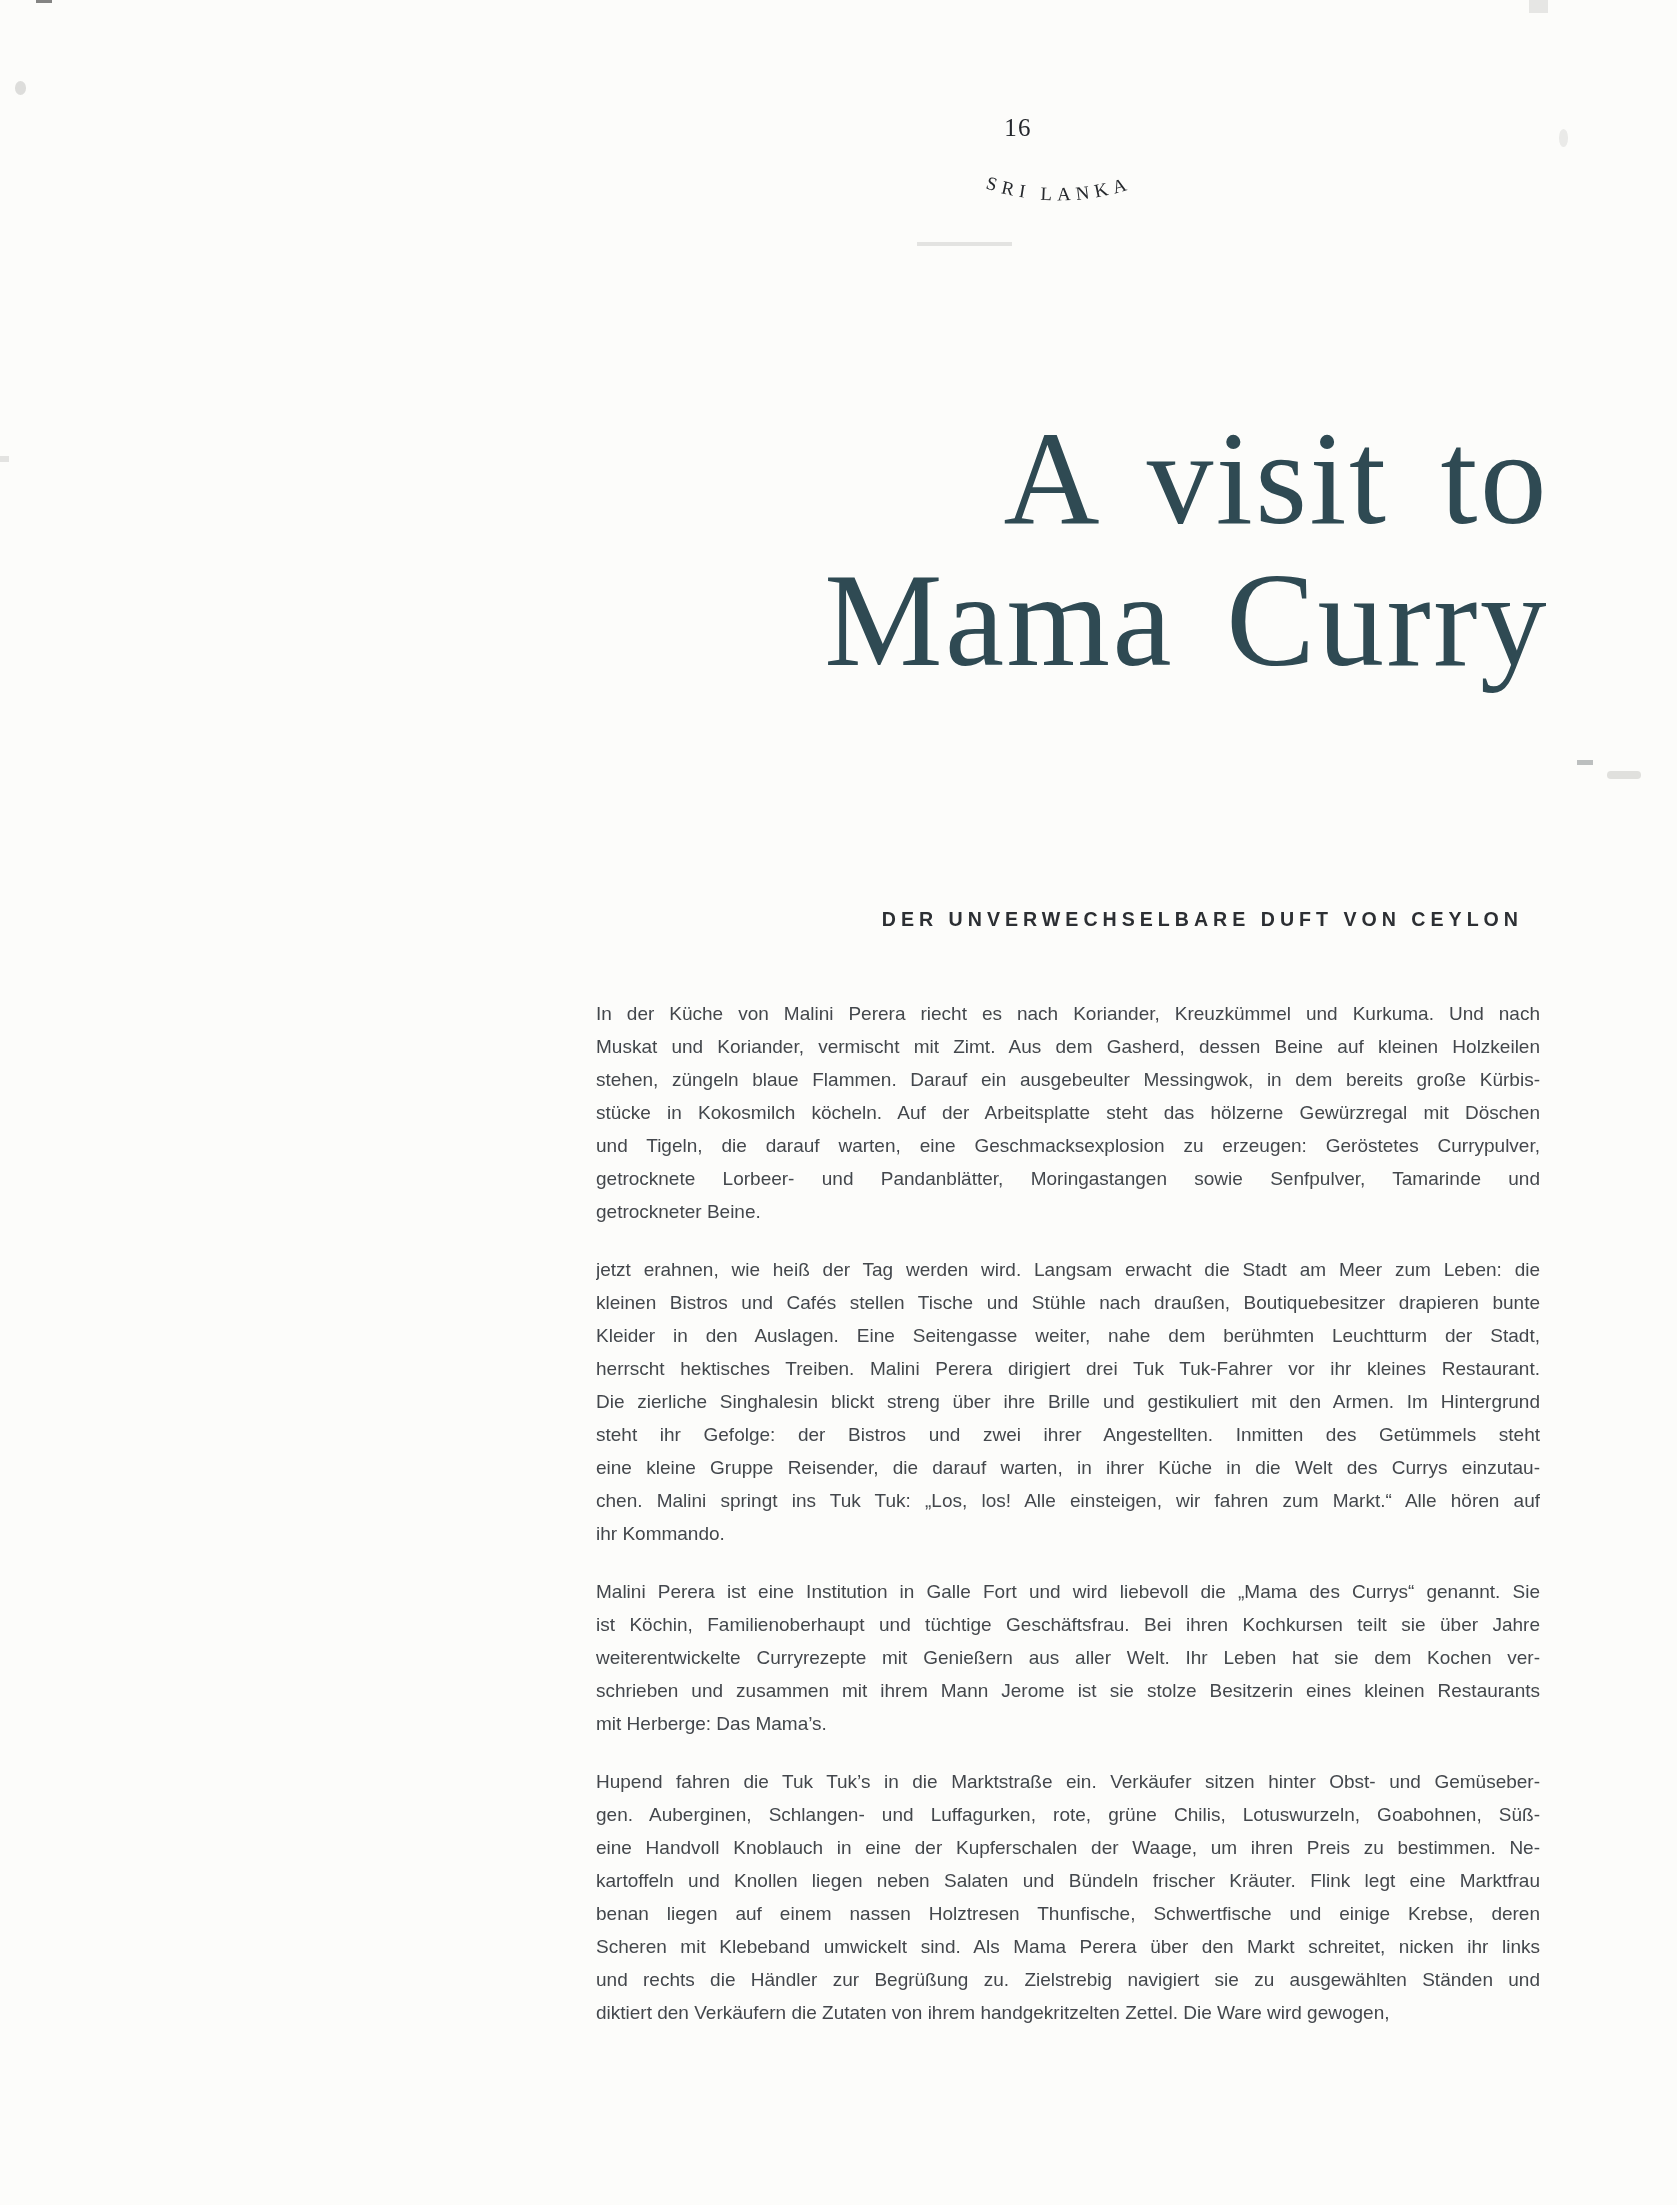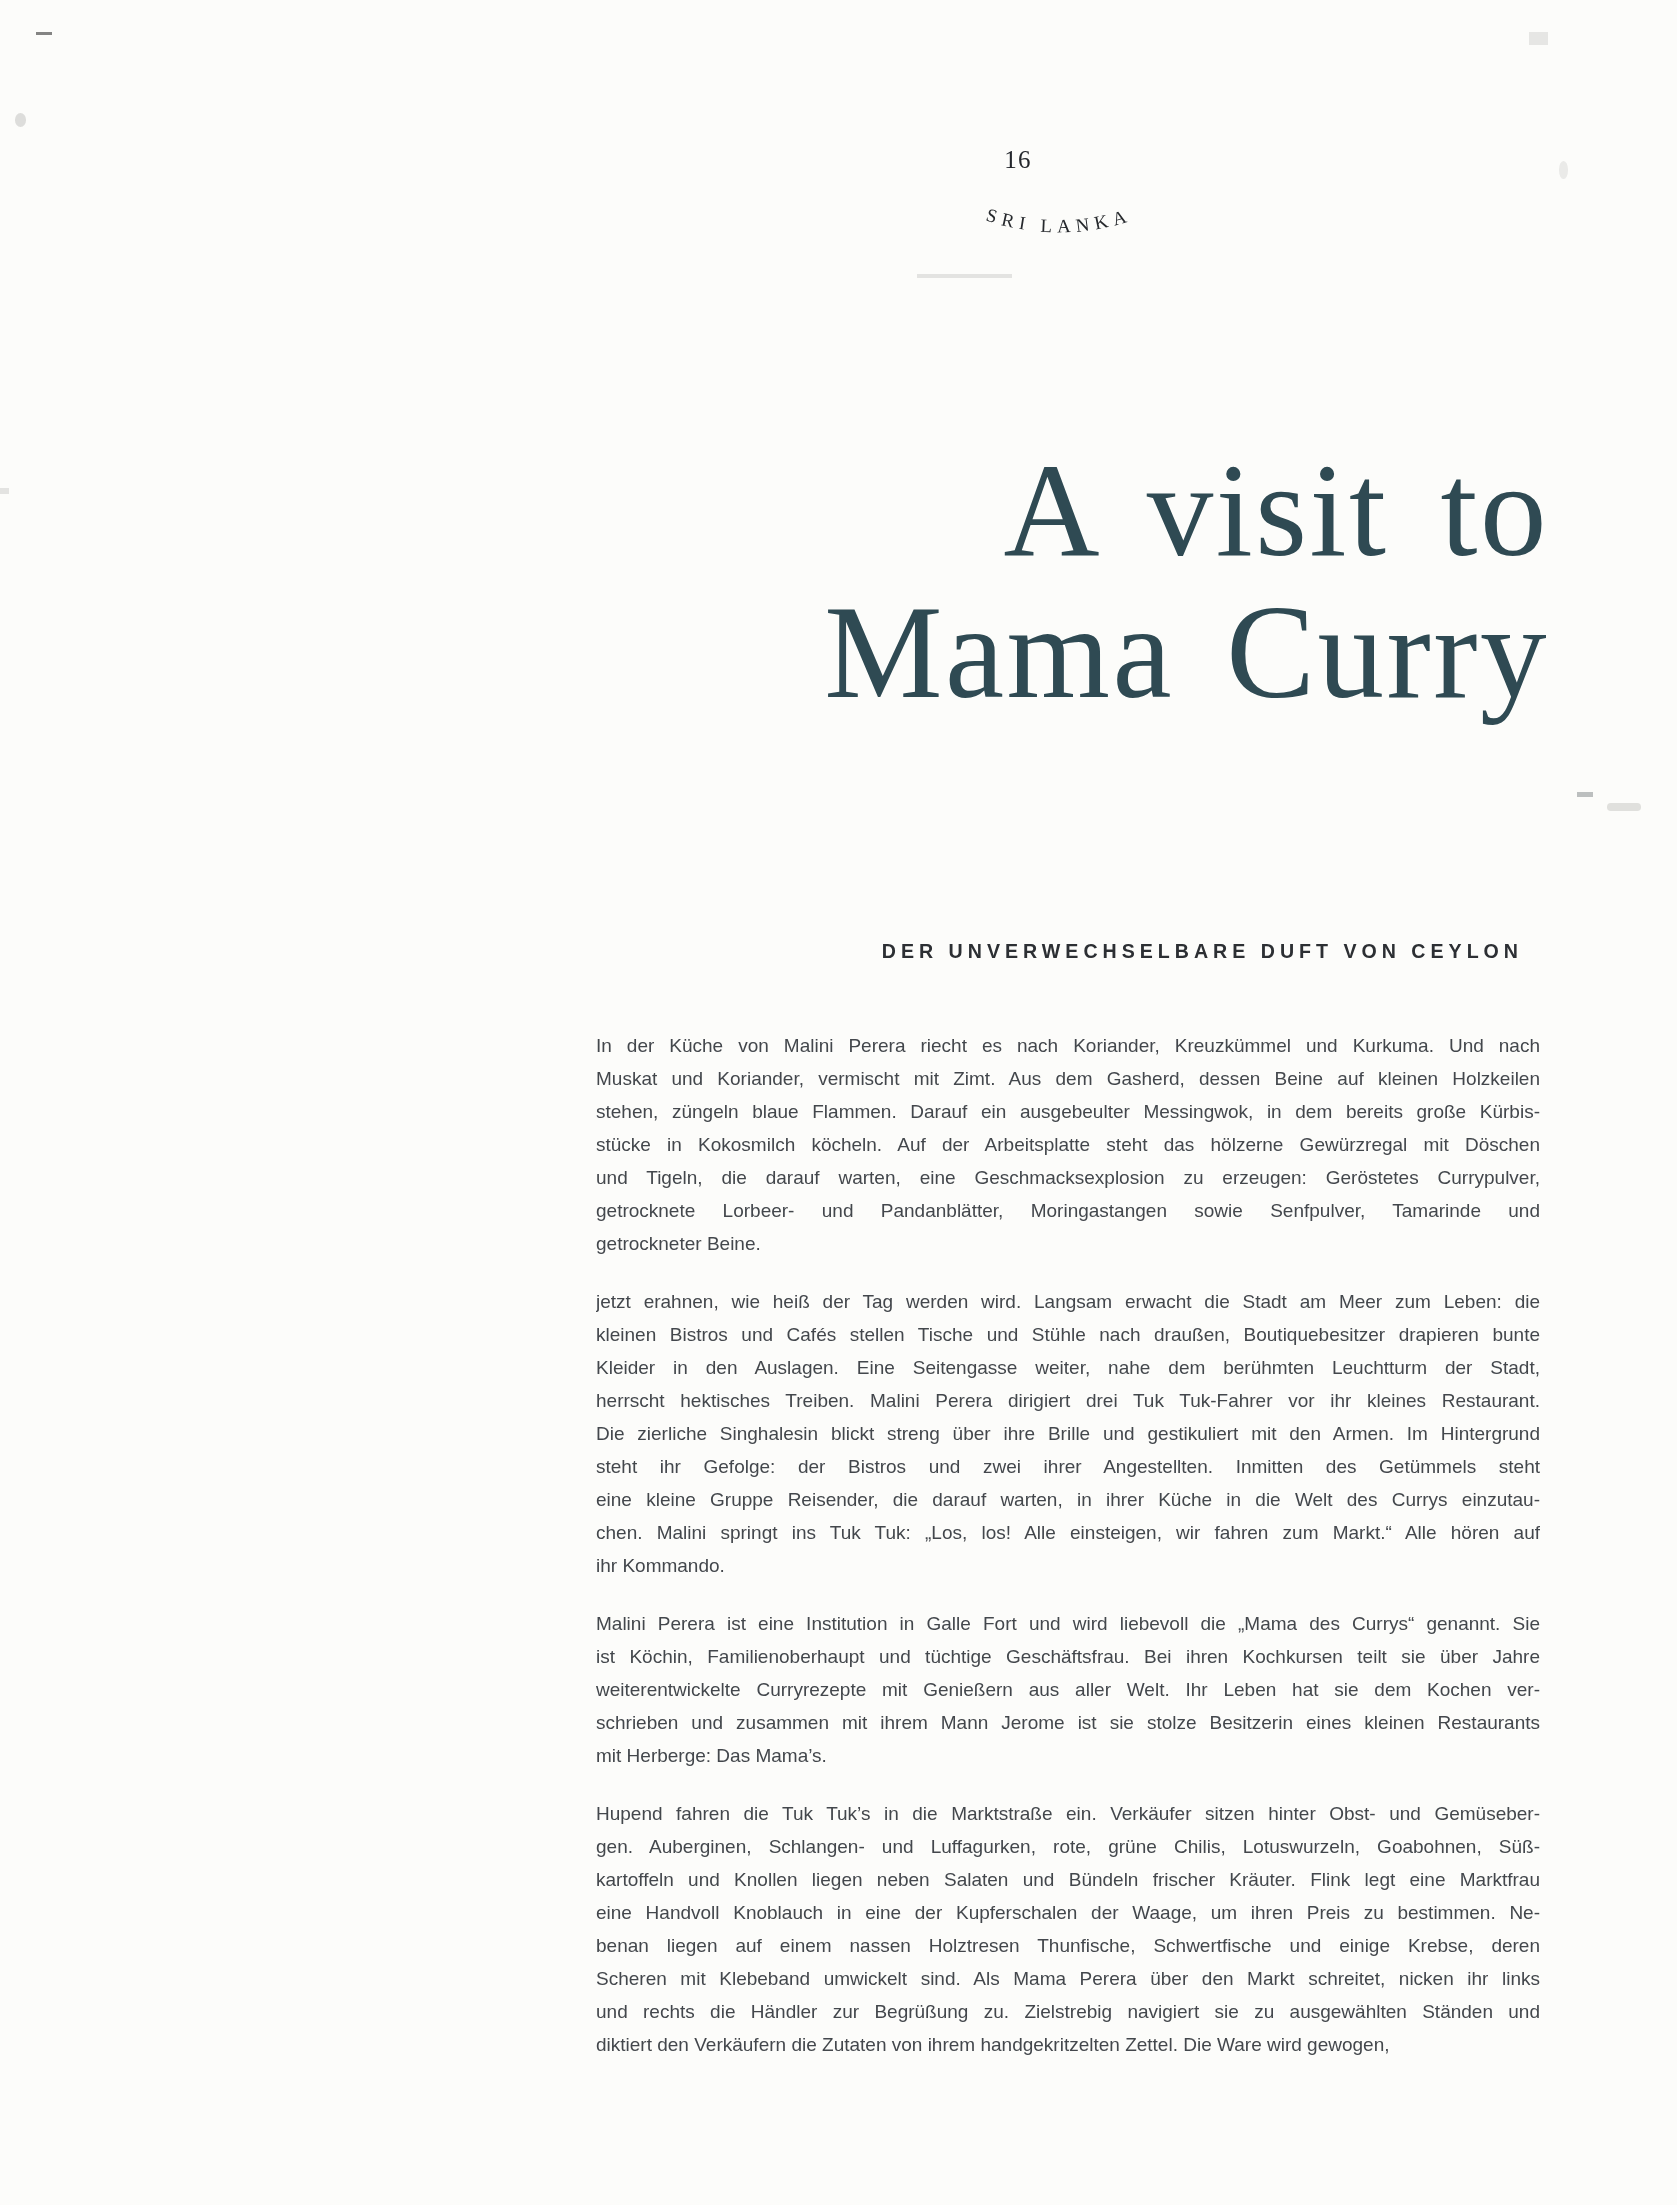--- a/index.html
+++ b/index.html
@@ -2,21 +2,21 @@
 <html lang="de" style="--title-color: #2f4a53; --subtitle-color: #2c2f33; --body-color: #43474c;font-size:10px"><head>
 <meta charset="utf-8">
 <style>
   html,body { margin:0; padding:0; }
   body {
     width:1677px; height:2205px;
     background:#fcfcfa;
     font-family:"Liberation Sans", sans-serif;
     position:relative;
   }
-  .page { position:absolute; inset:0; overflow:hidden;margin-top:32px; }
+  .page { position:absolute; inset:0; overflow:hidden; }
 
   
   .folio {
     position:absolute; top:115px; left:546px; width:944px;
     text-align:center;
     font-family:"Liberation Serif", serif;
     font-size:25px; line-height:26.5px; letter-spacing:1.3px;
     color:#24272c;
   }
 
@@ -120,22 +120,22 @@
       <div class="para">
         <div class="line">Malini Perera ist eine Institution in Galle Fort und wird liebevoll die „Mama des Currys“ genannt. Sie</div>
         <div class="line">ist Köchin, Familienoberhaupt und tüchtige Geschäftsfrau. Bei ihren Kochkursen teilt sie über Jahre</div>
         <div class="line">weiterentwickelte Curryrezepte mit Genießern aus aller Welt. Ihr Leben hat sie dem Kochen ver-</div>
         <div class="line">schrieben und zusammen mit ihrem Mann Jerome ist sie stolze Besitzerin eines kleinen Restaurants</div>
         <div class="line last">mit Herberge: Das Mama’s.</div>
       </div>
       <div class="para">
         <div class="line">Hupend fahren die Tuk Tuk’s in die Marktstraße ein. Verkäufer sitzen hinter Obst- und Gemüseber-</div>
         <div class="line">gen. Auberginen, Schlangen- und Luffagurken, rote, grüne Chilis, Lotuswurzeln, Goabohnen, Süß-</div>
+        <div class="line">eine Handvoll Knoblauch in eine der Kupferschalen der Waage, um ihren Preis zu bestimmen. Ne-</div>
         <div class="line">kartoffeln und Knollen liegen neben Salaten und Bündeln frischer Kräuter. Flink legt eine Marktfrau</div>
-        <div class="line">eine Handvoll Knoblauch in eine der Kupferschalen der Waage, um ihren Preis zu bestimmen. Ne-</div>
         <div class="line">benan liegen auf einem nassen Holztresen Thunfische, Schwertfische und einige Krebse, deren</div>
         <div class="line">Scheren mit Klebeband umwickelt sind. Als Mama Perera über den Markt schreitet, nicken ihr links</div>
         <div class="line">und rechts die Händler zur Begrüßung zu. Zielstrebig navigiert sie zu ausgewählten Ständen und</div>
         <div class="line last">diktiert den Verkäufern die Zutaten von ihrem handgekritzelten Zettel. Die Ware wird gewogen,</div>
       </div>
     </div>
 
   <div class="artifact a-top-dash"></div>
   <div class="artifact a-left-smudge"></div>
   <div class="artifact a-left-edge"></div>

